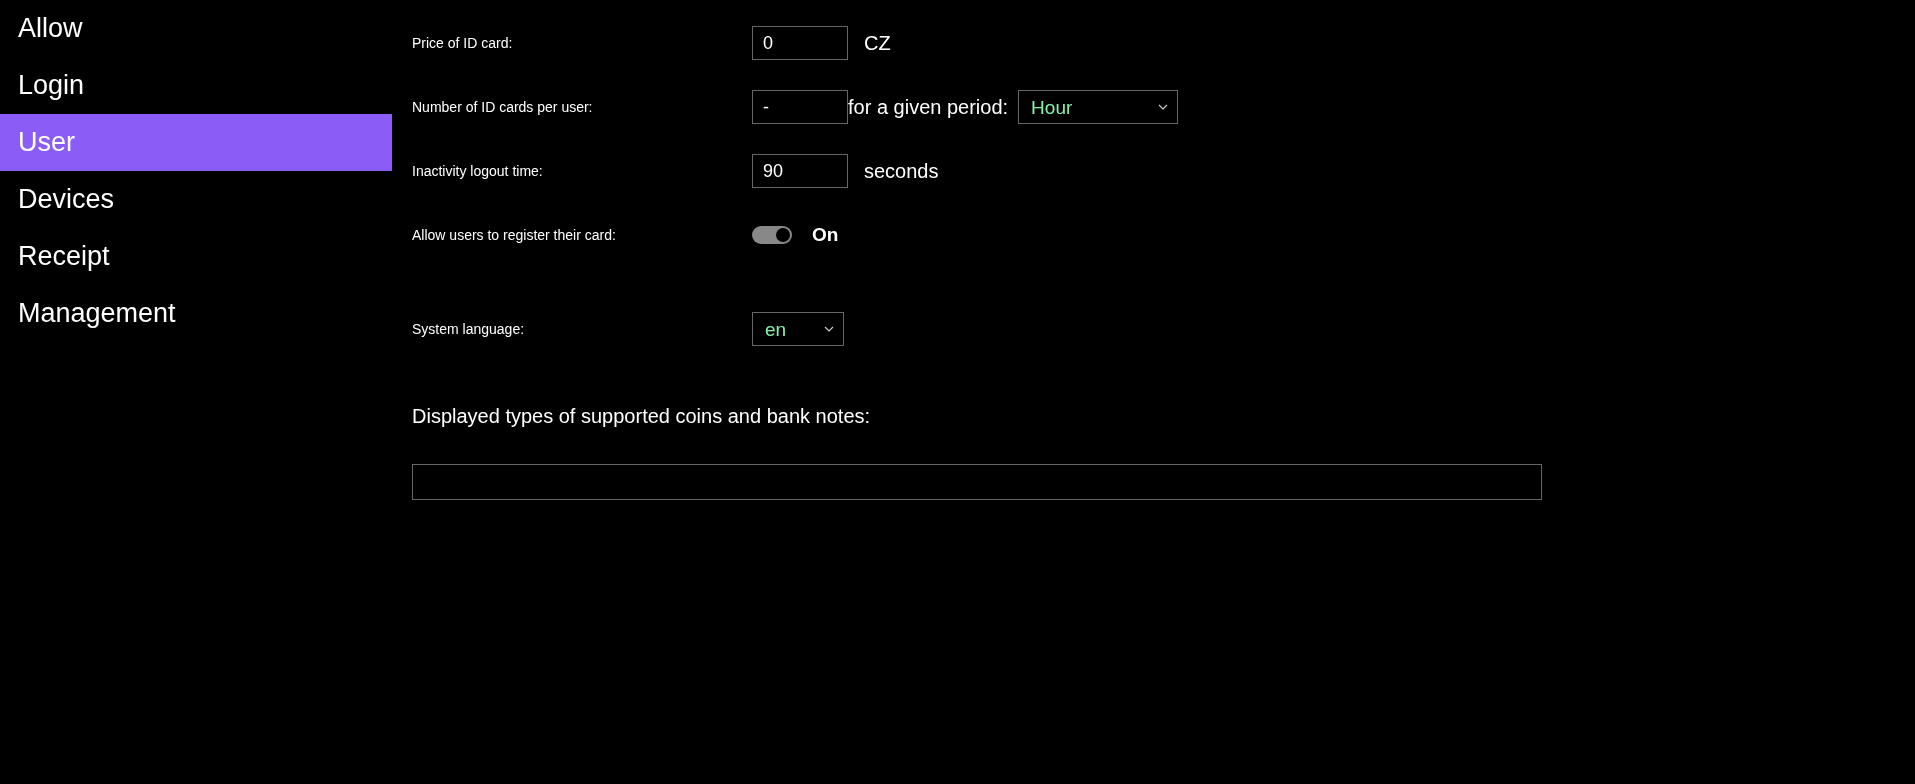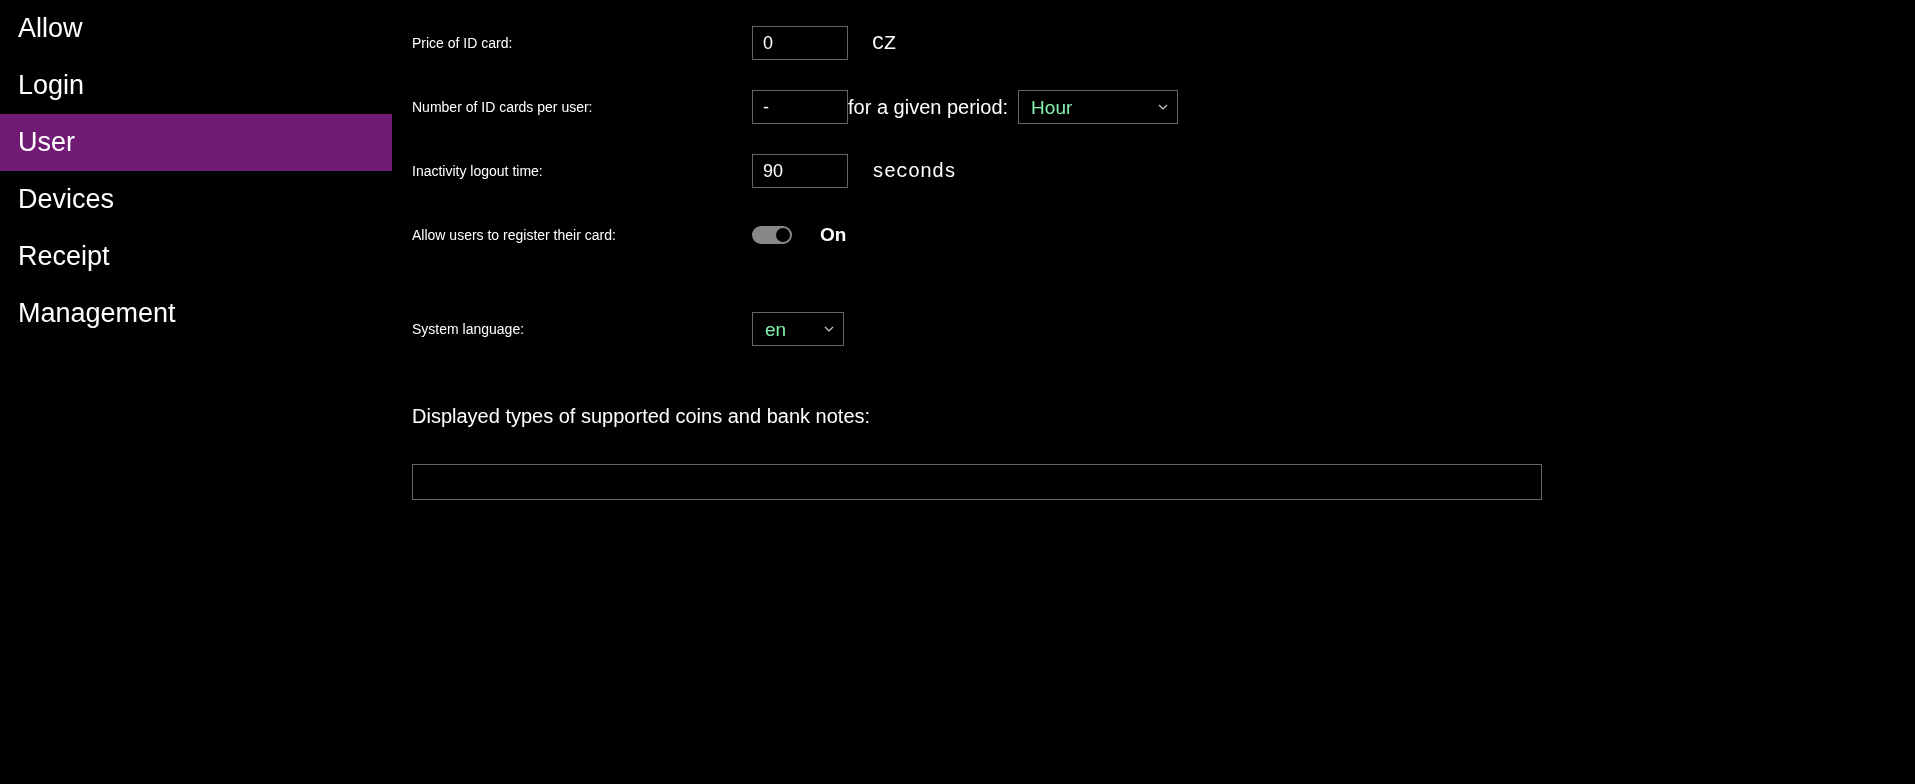--- a/index.html
+++ b/index.html
@@ -36,21 +36,21 @@
       flex-direction: column;
     }
     .nav-item {
       padding: 13px 18px;
       font-size: 27px;
       font-weight: 300;
       cursor: pointer;
       color: #fff;
     }
     .nav-item.active {
-      background: #701a75;
+      background: #8b5cf6;
       color: #fff;
     }
     .main {
       flex: 1;
       padding: 25px 24px 0 20px;
       display: flex;
       flex-direction: column;
     }
     .form-row {
       display: flex;
@@ -67,23 +67,22 @@
       background: #000;
       border: 1px solid #666;
       color: #fff;
       font-size: 18px;
       padding: 6px 10px;
       width: 96px;
       height: 34px;
       font-family: inherit;
     }
     .unit {
-      margin-left: 24px;
-      font-size: 20px;
-      font-family: Liberation Mono, monospace;
+      margin-left: 16px;
+      font-size: 20px;
     }
     .period-label {
       margin-right: 10px;
       font-size: 20px;
     }
     .select-wrap {
       position: relative;
       display: inline-block;
     }
     .select {
@@ -127,21 +126,21 @@
     .toggle-thumb {
       width: 14px;
       height: 14px;
       background: #000;
       border-radius: 50%;
       position: absolute;
       top: 2px;
       right: 2px;
     }
     .toggle-label {
-      margin-left: 28px;
+      margin-left: 20px;
       font-weight: 600;
       font-size: 19px;
     }
     .section-gap {
       height: 30px;
     }
     .coins-label {
       font-size: 20px;
       margin-bottom: 36px;
     }

